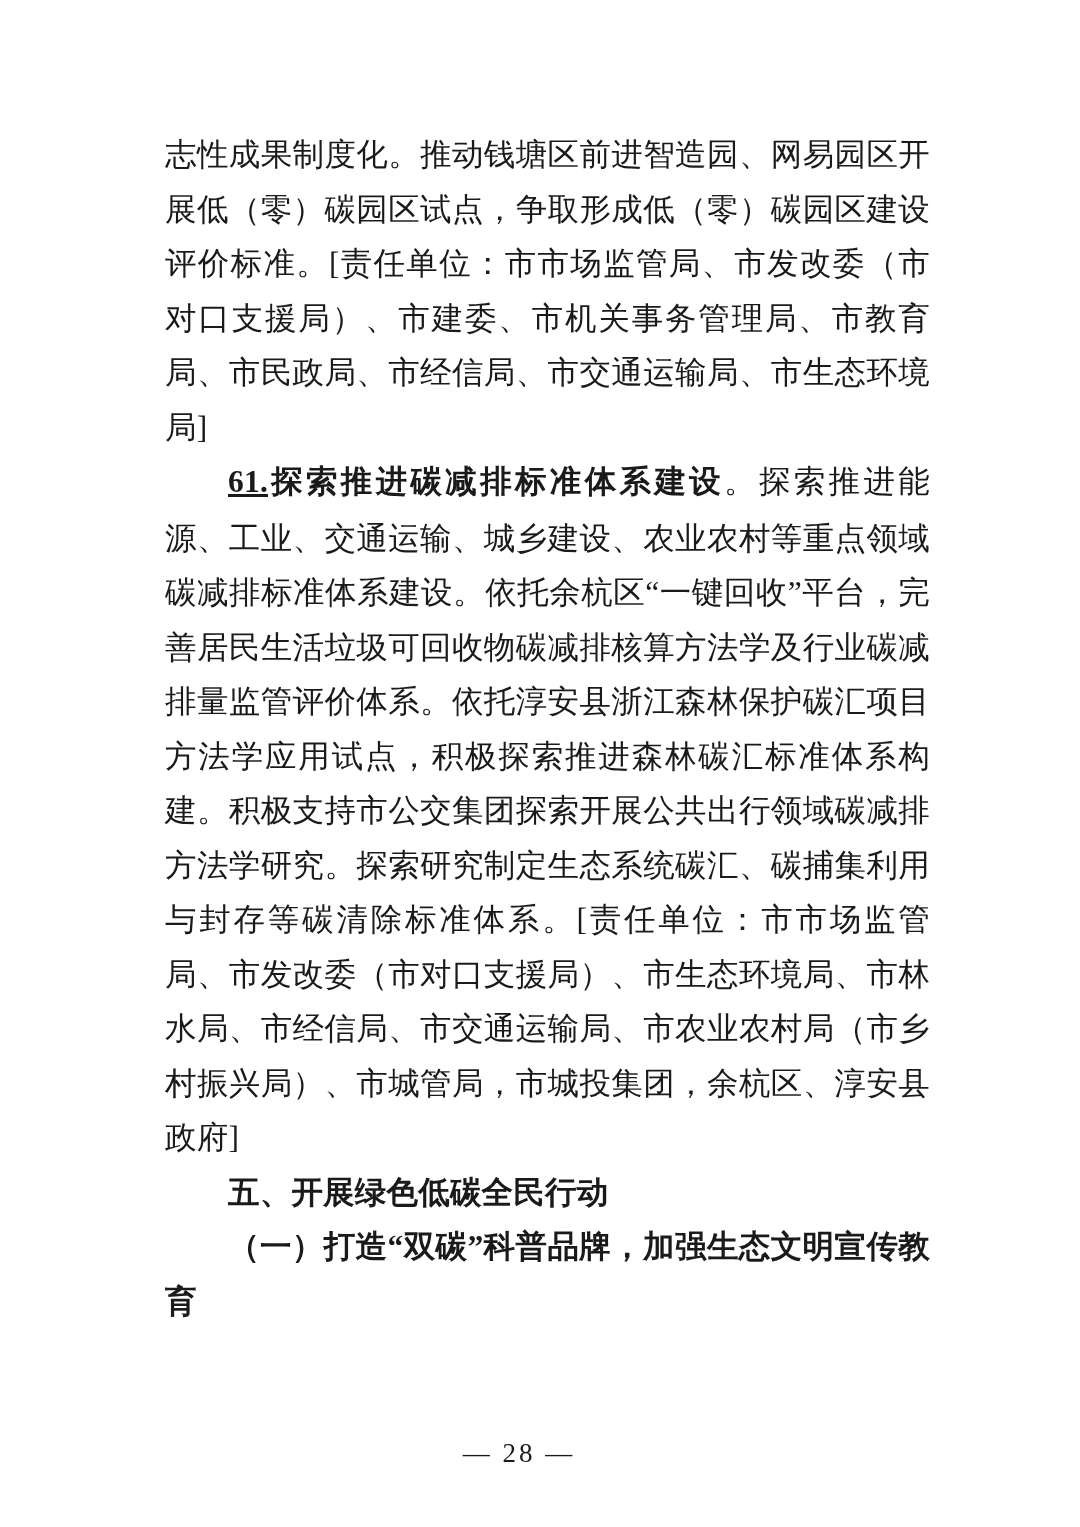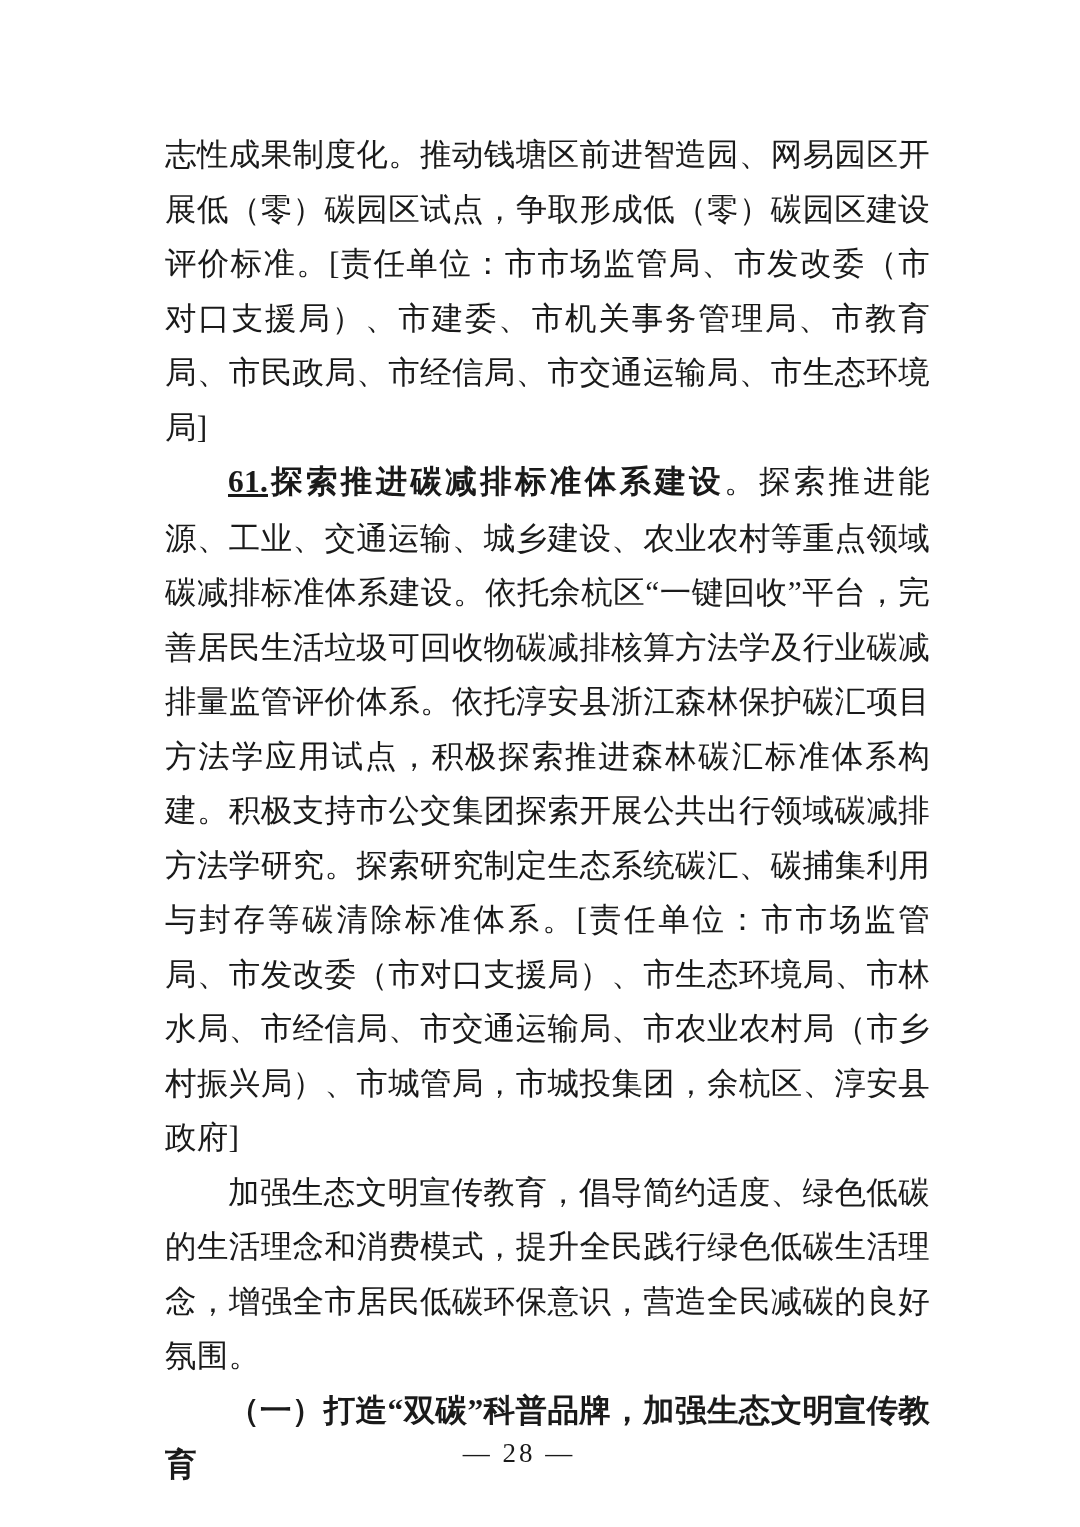--- a/index.html
+++ b/index.html
@@ -72,22 +72,22 @@
 </head>
 <body>
 
 <div class="page">
   <div class="doc-body">
 
     <p class="para">志性成果制度化。推动钱塘区前进智造园、网易园区开展低（零）碳园区试点，争取形成低（零）碳园区建设评价标准。[责任单位：市市场监管局、市发改委（市对口支援局）、市建委、市机关事务管理局、市教育局、市民政局、市经信局、市交通运输局、市生态环境局]</p>
 
     <p class="indent2"><span class="num">61.</span><span class="bold">探索推进碳减排标准体系建设</span><span>。探索推进能源、工业、交通运输、城乡建设、农业农村等重点领域碳减排标准体系建设。依托余杭区“一键回收”平台，完善居民生活垃圾可回收物碳减排核算方法学及行业碳减排量监管评价体系。依托淳安县浙江森林保护碳汇项目方法学应用试点，积极探索推进森林碳汇标准体系构建。积极支持市公交集团探索开展公共出行领域碳减排方法学研究。探索研究制定生态系统碳汇、碳捕集利用与封存等碳清除标准体系。[责任单位：市市场监管局、市发改委（市对口支援局）、市生态环境局、市林水局、市经信局、市交通运输局、市农业农村局（市乡村振兴局）、市城管局，市城投集团，余杭区、淳安县政府]</span></p>
 
+    <p class="heading">五、开展绿色低碳全民行动</p>
 
-    <p class="indent2">加强生态文明宣传教育，倡导简约适度、绿色低碳的生活理念和消费模式，提升全民践行绿色低碳生活理念，增强全市居民低碳环保意识，营造全民减碳的良好氛围。</p>
 
     <p class="heading">（一）打造“双碳”科普品牌，加强生态文明宣传教育</p>
 
   </div>
 </div>
 
 <div class="footer">
   <span class="footer-inner">— 28 —</span>
 </div>
 

